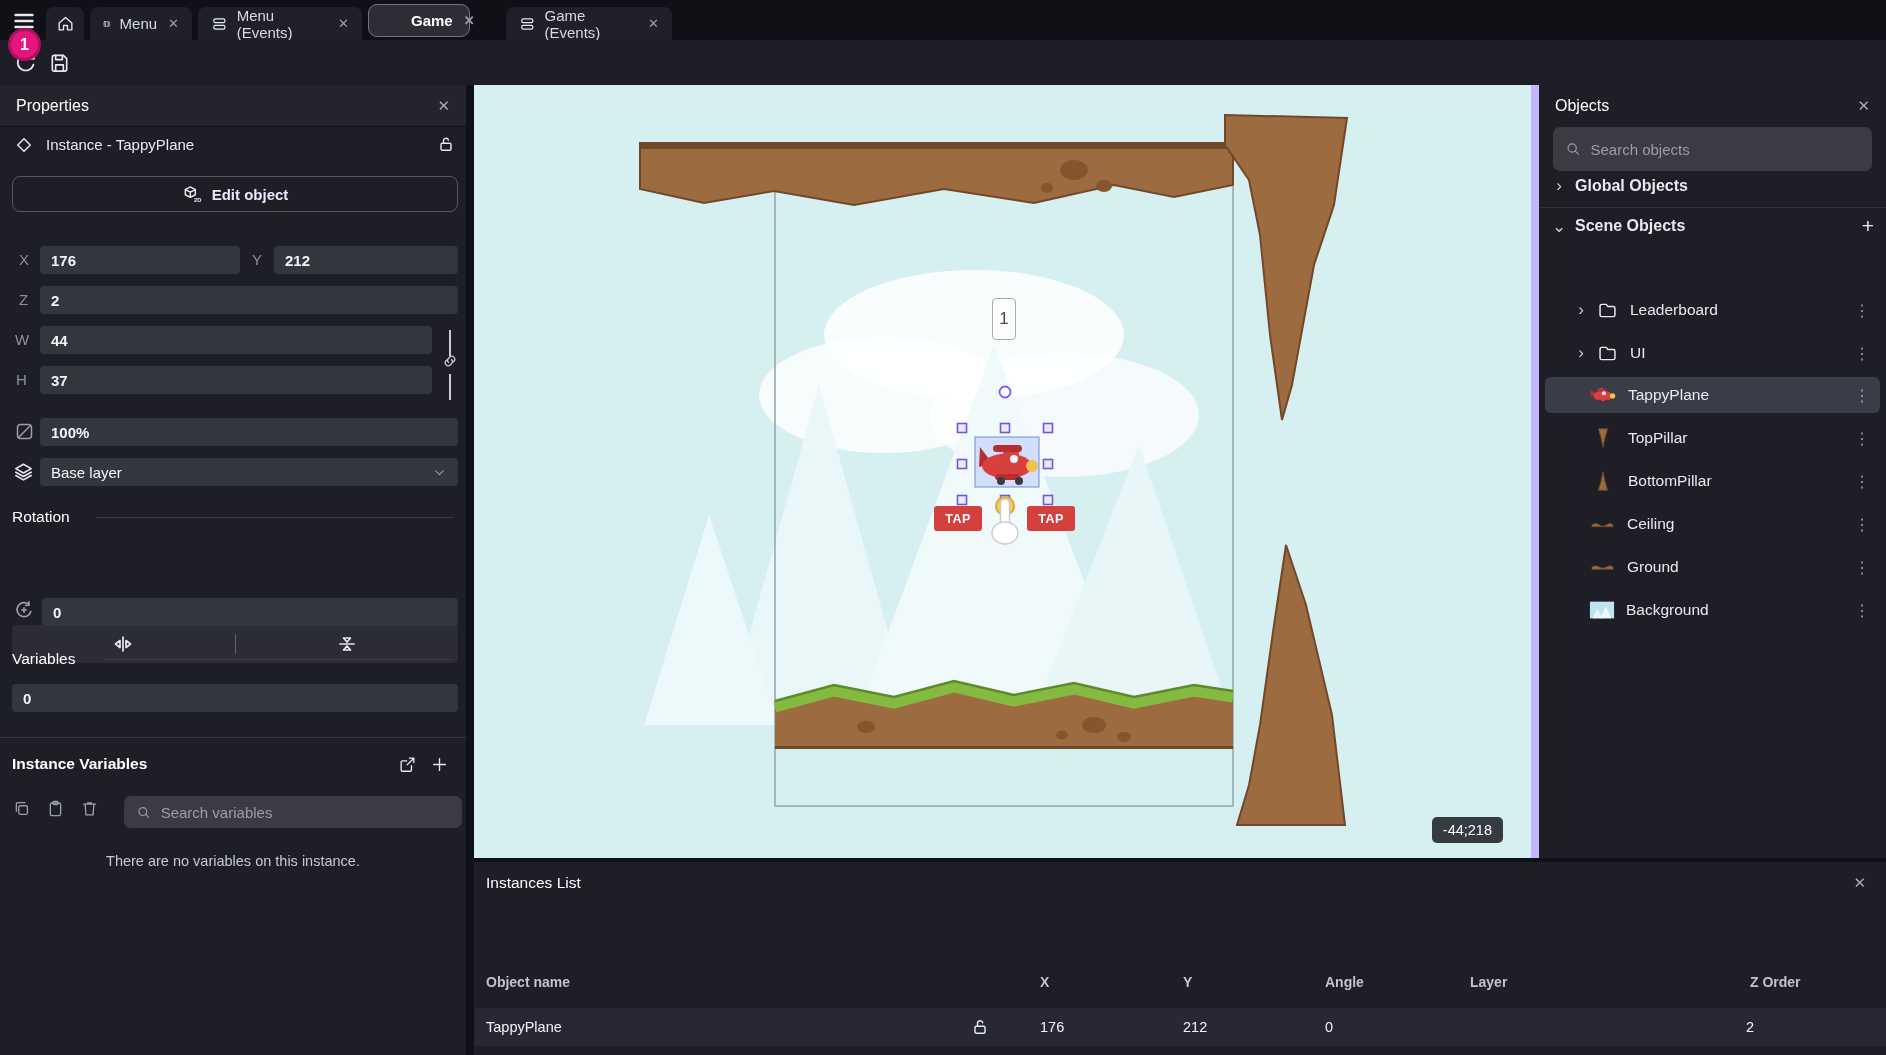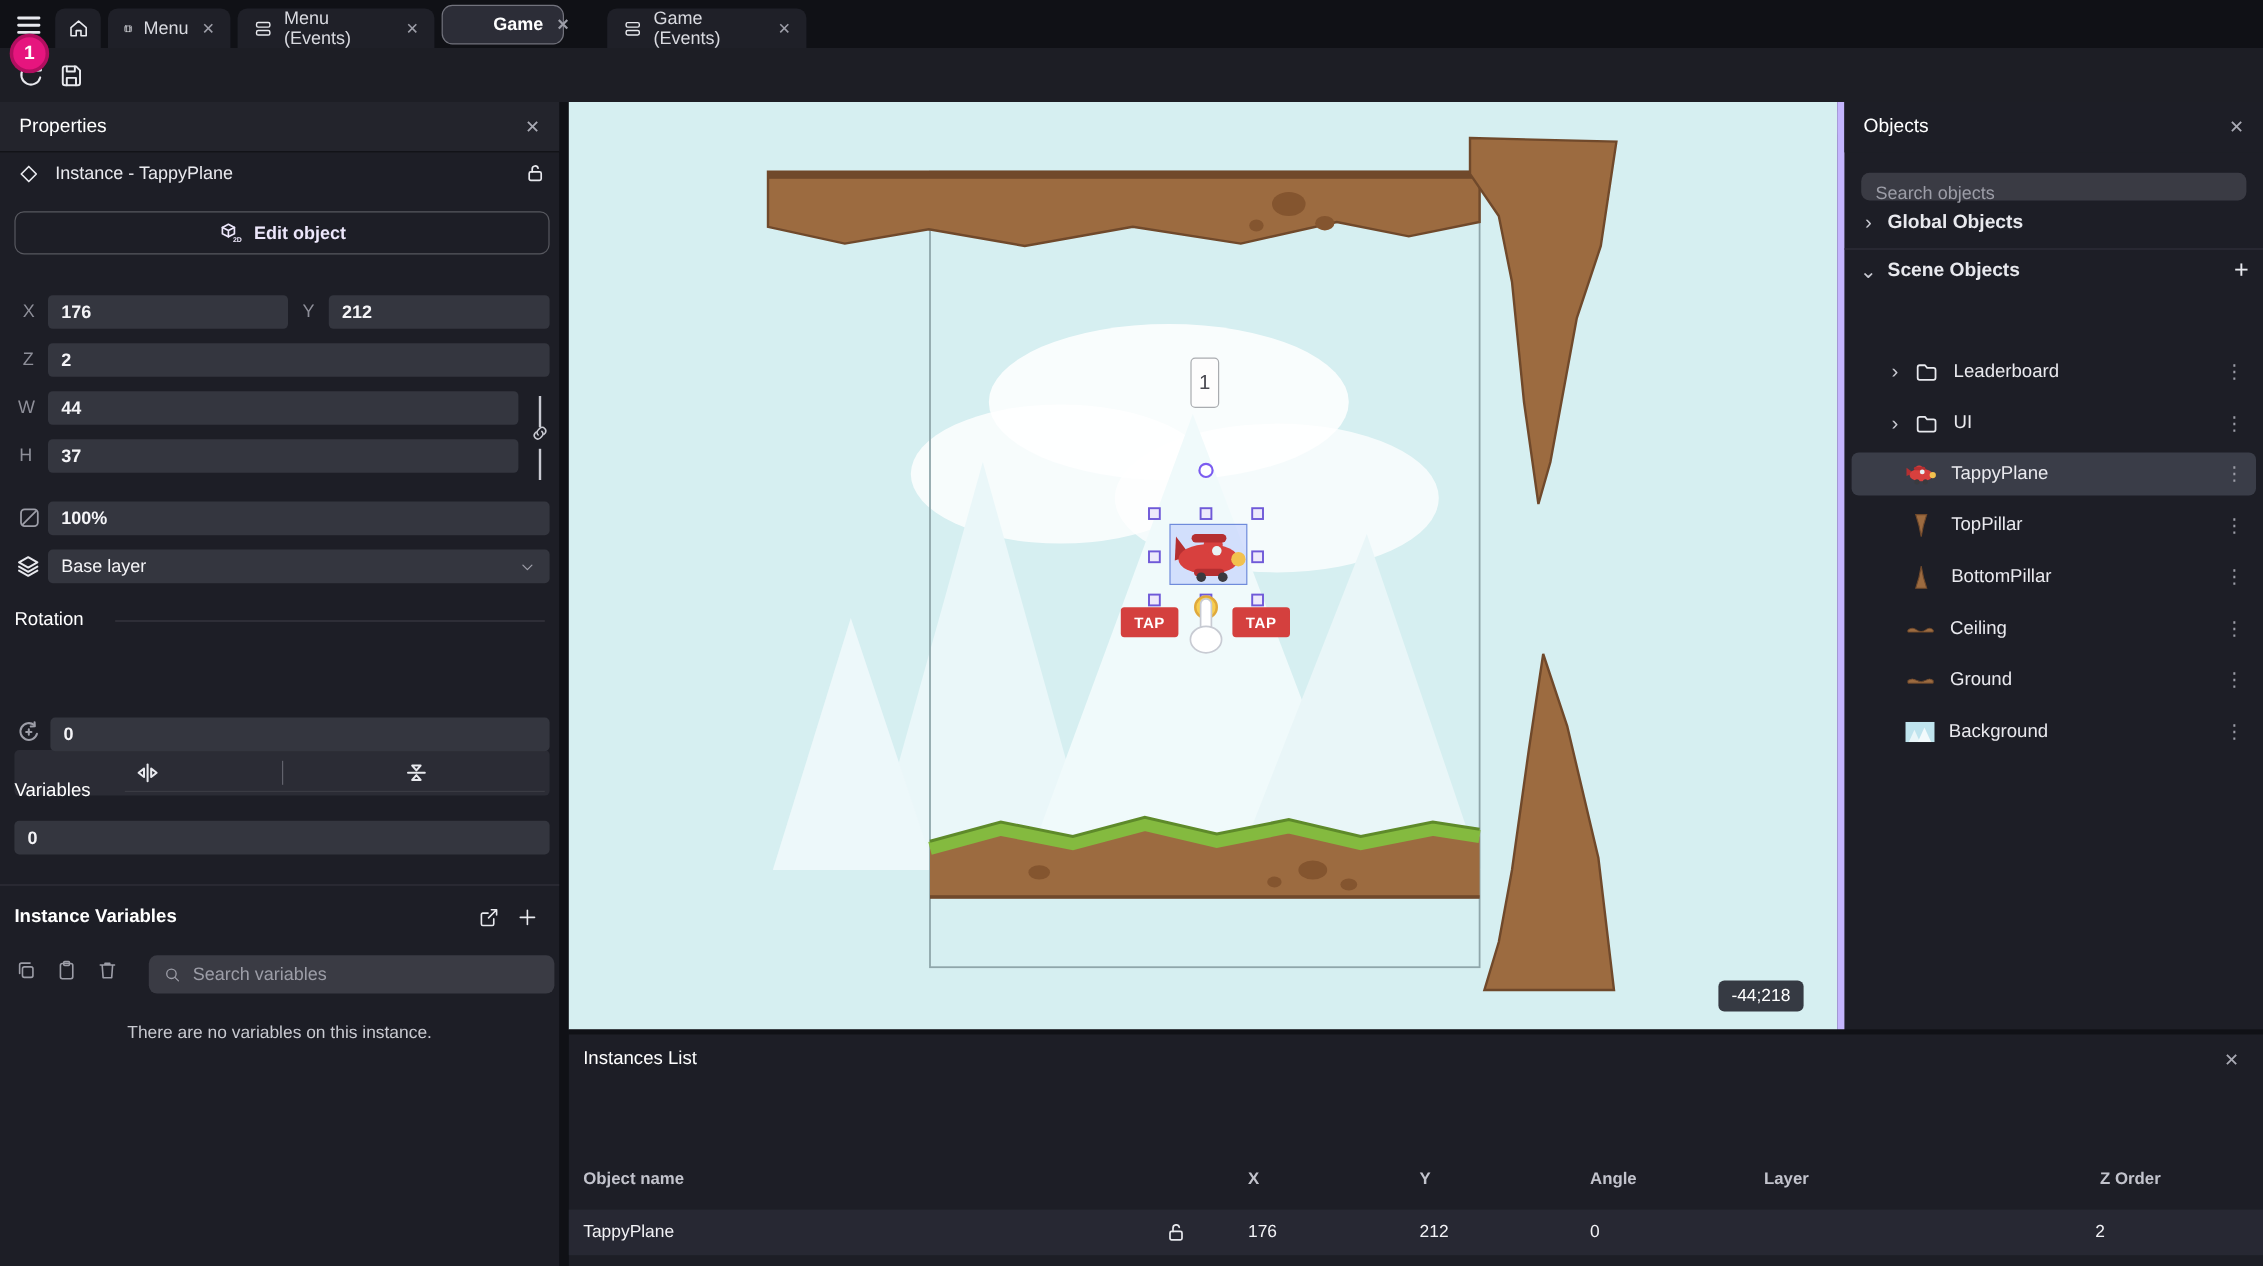--- a/index.html
+++ b/index.html
@@ -37,21 +37,21 @@
     border-radius:9px; display:flex; align-items:center; justify-content:center;
     gap:9px; font-weight:bold; font-size:15px; color:#FFF; }
   #tool-right { right:8px; top:47px; display:flex; align-items:center; gap:9px; position:absolute; }
   .tgl { width:31px; height:30px; border-radius:7px; display:flex; align-items:center; justify-content:center; }
   .tgl.on { background:#C3AEF7; }
   .vdiv { width:1px; height:26px; background:#3C3D46; margin:0 4px; }
 
   
   .panel { background:#1D1E26; position:absolute; }
   #left-panel  { left:0; top:85px; width:470px; height:970px; border-right:4px solid #101116; }
-  #right-panel { left:1531px; top:85px; width:355px; height:773px; border-left:6px solid #c4b5fd; }
+  #right-panel { left:1531px; top:85px; width:355px; height:773px; border-left:8px solid #c4b5fd; }
   #bottom-panel{ left:474px; top:858px; width:1412px; height:197px; border-top:4px solid #101116; }
   .panel-head { position:absolute; left:0; right:0; top:0; height:42px; background:#23242C;
     border-bottom:1px solid #101015; display:flex; align-items:center; padding:0 16px;
     font-size:16px; color:#FFF; }
   .panel-head .x { margin-left:auto; color:#A9AAB4; font-size:15px; }
 
   
   .flabel { position:absolute; color:#8E8F99; font-size:15px; line-height:28px; }
   .finput { position:absolute; height:28px; background:#34363F; border:none; border-radius:4px;
     color:#F4F4F7; font-size:15px; font-weight:bold; padding:0 11px;
@@ -472,21 +472,21 @@
       <span>TAP</span>
     </div>
   <div id="coord-badge"><span>-44;218</span></div>
 </div>
 
 <div id="right-panel" class="panel">
   <div class="panel-head" style="background:#1D1E26;border-bottom:none;">
     <span>Objects</span>
     <span class="x">✕</span>
   </div>
-  <div class="search-box" style="left:14px;right:14px;top:59px;height:23px;flex-direction:column;">
+  <div class="search-box" style="left:14px;right:14px;top:42px;height:44px;">
     <svg width="18" height="18" viewBox="0 0 24 24">
         <circle class="ico ico-gray" cx="10.5" cy="10.5" r="6"></circle>
         <path class="ico ico-gray" d="M15 15l4.5 4.5"></path>
       </svg>
     <input placeholder="Search objects" style="">
   </div>
 
   <div class="abs" style="left:12px;top:91px;display:flex;align-items:center;gap:8px;">
     <span class="chev-g">›</span>
     <span style="font-weight:bold;font-size:16px;">Global Objects</span>

